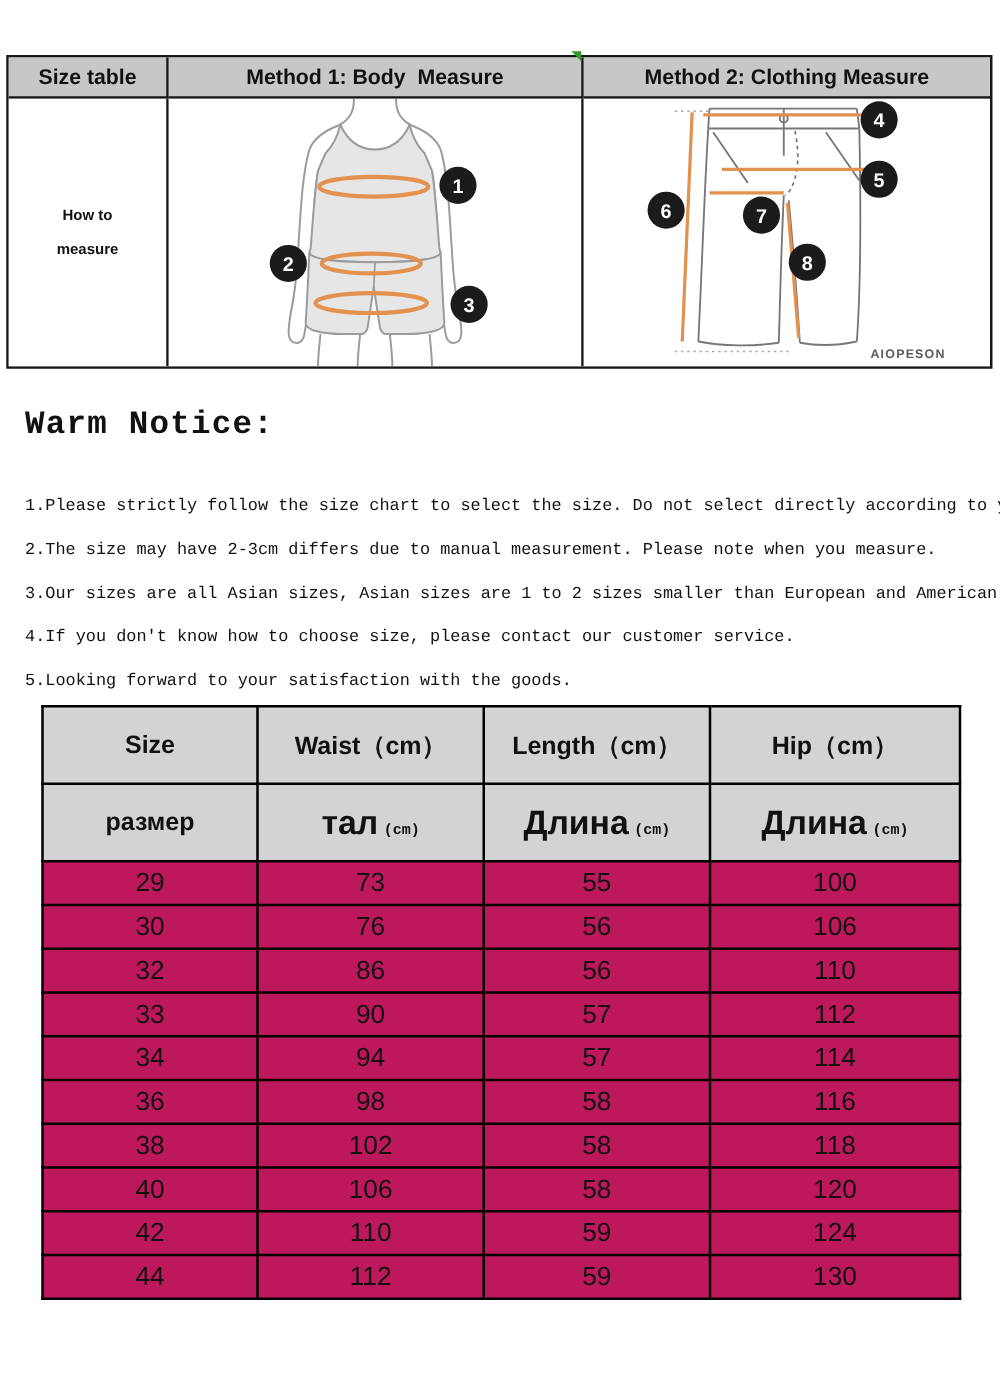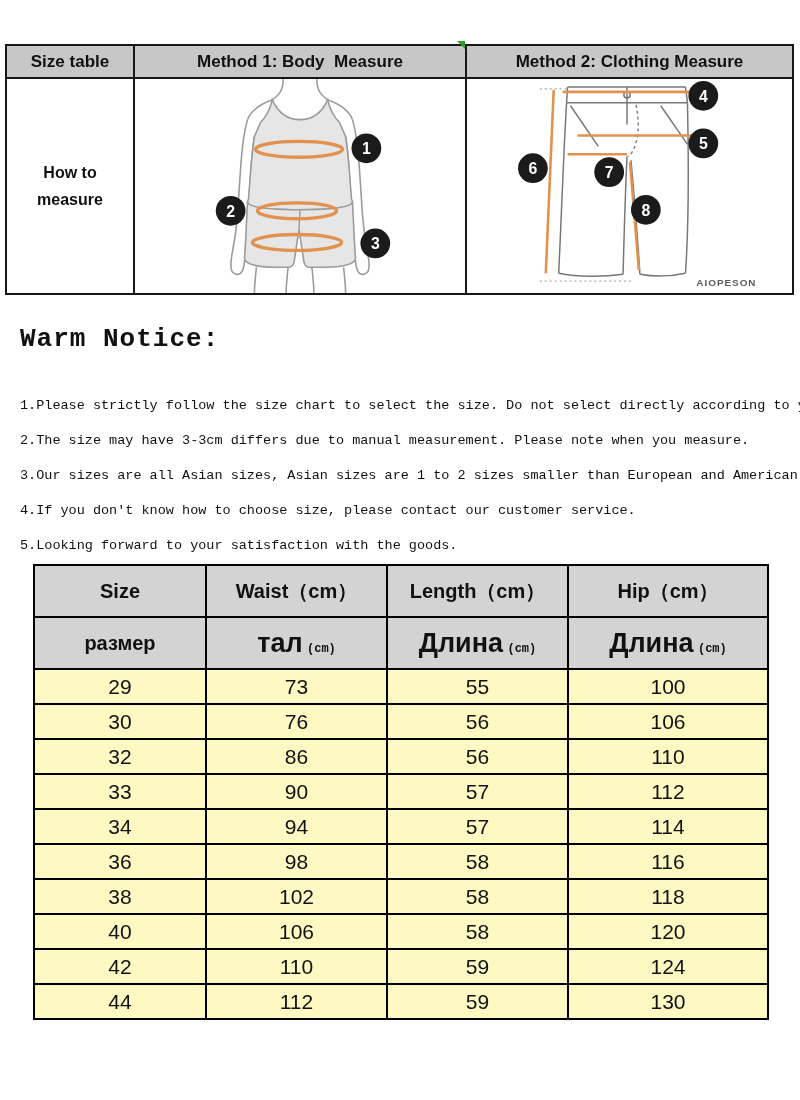--- a/index.html
+++ b/index.html
@@ -17,21 +17,21 @@
     grid-template-rows:33px 1fr;
   }
   .mt-cell { position:relative; background:#fff; }
   .mt-border-r { border-right:2px solid #171717; }
   .mt-head {
     background:#c7c7c7; border-bottom:2px solid #171717;
     display:flex; align-items:center; justify-content:center;
     font-weight:bold; font-size:17px; white-space:pre;
   }
   .how-cell { display:flex; flex-direction:column; align-items:center; justify-content:center;
-    font-weight:bold; font-size:16px; line-height:27px; }
+    font-weight:bold; font-size:12px; line-height:27px; }
   .diagram-cell svg { position:absolute; left:0; top:0; width:100%; height:100%; }
 
   .green-marker {
     position:absolute; left:457px; top:41px; width:0; height:0;
     border-top:8px solid #2f9d28; border-left:8px solid transparent;
   }
 
   
   .notice { position:absolute; left:20px; top:324px; width:770px;
     font-family:"Liberation Mono", monospace; }
@@ -39,27 +39,27 @@
   .notice p { font-size:13.5px; line-height:16px; margin-bottom:19px; white-space:nowrap; }
 
   
   table.size-table {
     position:absolute; left:33px; top:564px; width:734px;
     border-collapse:collapse; table-layout:fixed; text-align:center;
   }
   table.size-table col.c1{width:172px} table.size-table col.c2{width:181px}
   table.size-table col.c3{width:181px} table.size-table col.c4{width:200px}
   table.size-table th, table.size-table td { border:2px solid #000; font-weight:500; }
-  table.size-table thead tr { height:52px; background:#d3d3d3; }
+  table.size-table thead tr { height:62px; background:#d3d3d3; }
   tr.hdr-en th { font-size:20px; font-weight:600; }
   tr.hdr-ru th { font-weight:600; }
   .ru-plain { font-size:20px; }
   .ru-big   { font-size:27px; }
   .ru-unit  { font-family:"Liberation Mono", monospace; font-size:12px; font-weight:bold; }
-  table.size-table tbody tr { height:35px; background:#fef9c3; }
+  table.size-table tbody tr { height:35px; background:#be185d; }
   table.size-table tbody td { font-size:21px; }
 
   .footer-note {
     position:absolute; left:20px; top:1062px;
     font-family:"Liberation Mono", monospace; font-size:13.5px;
   }
 
   .badge-text { fill:#fff; font-family:"Liberation Sans", sans-serif; font-size:16px; font-weight:bold; }
   .brand-text { fill:#5a5a5a; font-family:"Liberation Sans", sans-serif; font-size:10px; font-weight:bold; letter-spacing:1px; }
 </style>
@@ -162,21 +162,21 @@
         </g>
         <text x="230" y="209" class="brand-text">AIOPESON</text>
       </svg>
     </div>
   </div>
   <div class="green-marker"></div>
 
   <div class="notice">
     <div class="notice-title">Warm Notice:</div>
     <p>1.Please strictly follow the size chart to select the size. Do not select directly according to your habits.</p>
-    <p>2.The size may have 3-3cm differs due to manual measurement. Please note when you measure.</p>
+    <p>2.The size may have 2-3cm differs due to manual measurement. Please note when you measure.</p>
     <p>3.Our sizes are all Asian sizes, Asian sizes are 1 to 2 sizes smaller than European and American people.</p>
     <p>4.If you don't know how to choose size, please contact our customer service.</p>
     <p>5.Looking forward to your satisfaction with the goods.</p>
   </div>
 
   <table class="size-table">
     <colgroup>
         <col class="c1">
         <col class="c2">
         <col class="c3">

